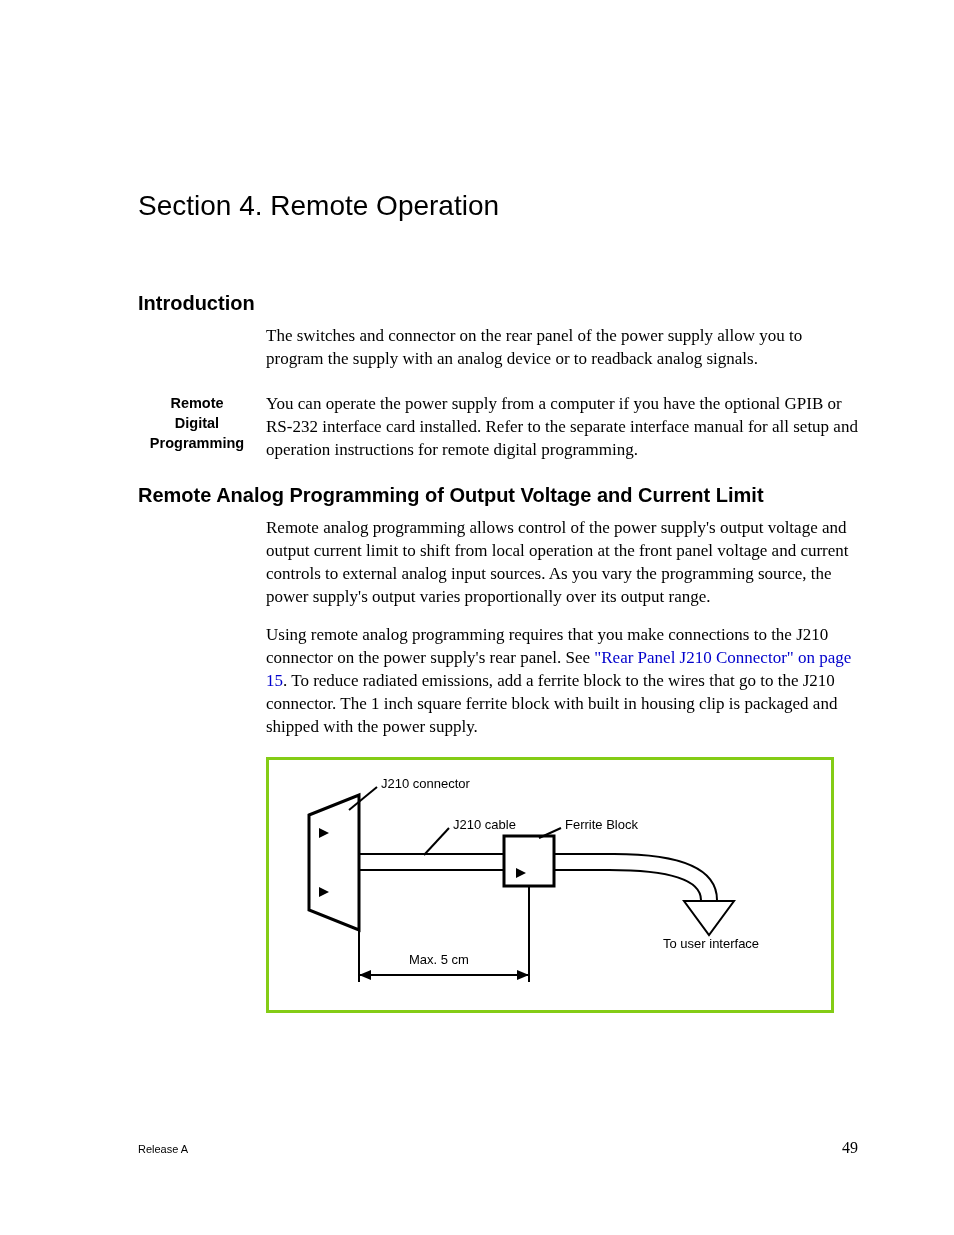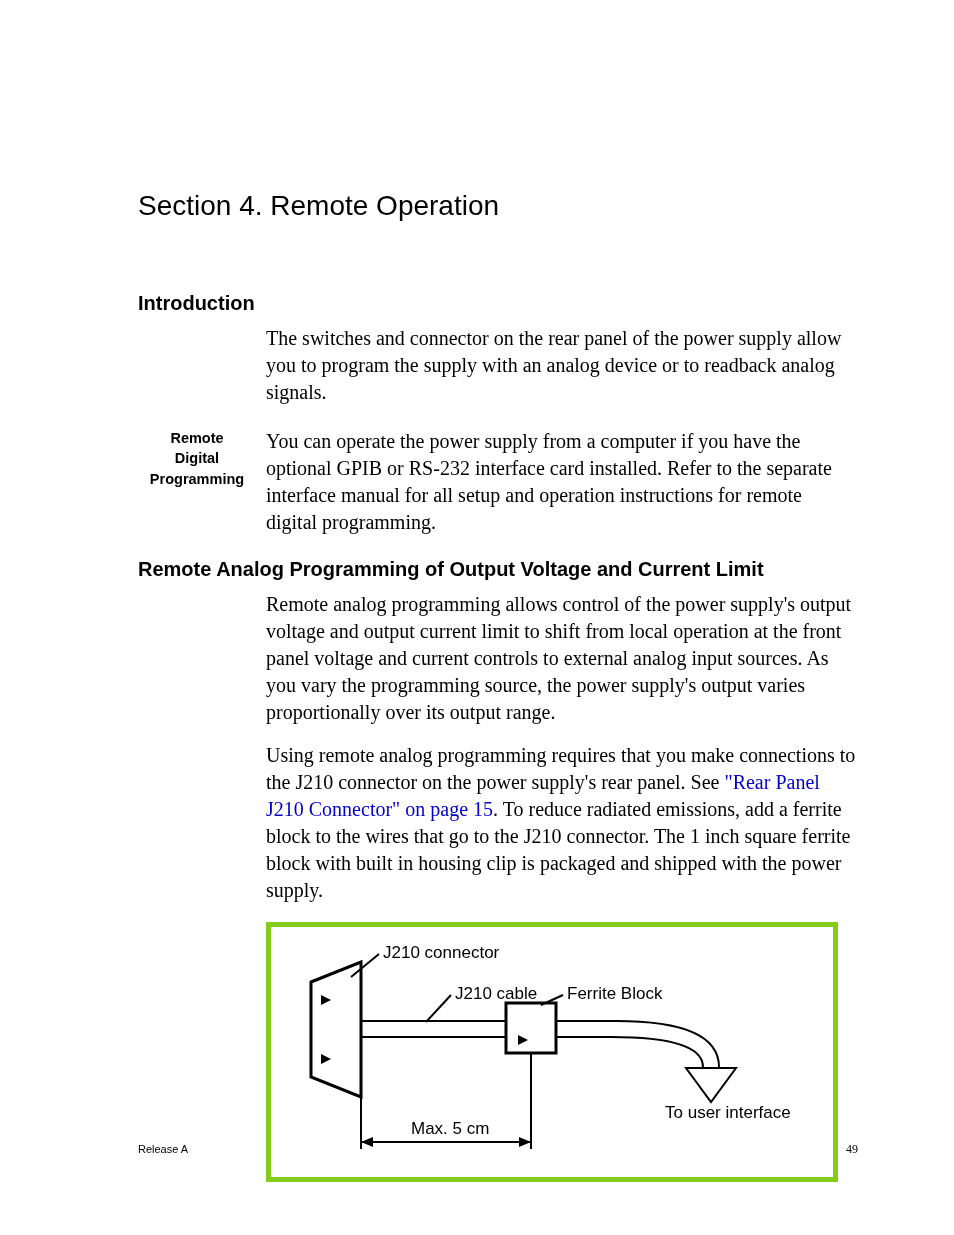--- a/index.html
+++ b/index.html
@@ -41,42 +41,42 @@
     font-family: Arial, Helvetica, sans-serif;
     font-weight: bold;
     font-size: 14.5px;
     text-align: center;
     padding-right: 10px;
     line-height: 1.4;
     box-sizing: border-box;
   }
   .body-text {
     flex: 1;
-    font-size: 20px;
+    font-size: 17px;
     line-height: 1.35;
   }
   .body-text p {
     margin: 0 0 16px 0;
   }
   .body-text p:last-child { margin-bottom: 0; }
   a.link {
     color: #0000cc;
     text-decoration: none;
   }
   .figure-wrap {
     margin-left: 128px;
     margin-top: 18px;
   }
   .figure-box {
-    border: 5px solid #84cc16;
+    border: 3px solid #84cc16;
     width: 562px;
     height: 250px;
     position: relative;
     font-family: Arial, Helvetica, sans-serif;
-    font-size: 17px;
+    font-size: 13px;
   }
   .fig-label {
     position: absolute;
     white-space: nowrap;
   }
   .figure-caption {
     font-family: Arial, Helvetica, sans-serif;
     font-size: 13.5px;
     margin-top: 14px;
   }
@@ -91,21 +91,21 @@
     display: flex;
     justify-content: space-between;
     align-items: baseline;
   }
   .footer-left {
     font-family: Arial, Helvetica, sans-serif;
     font-size: 11px;
   }
   .footer-right {
     font-family: "Times New Roman", Times, serif;
-    font-size: 12px;
+    font-size: 16px;
     margin-top: 48px;
   }
   svg .stroke { stroke: #000; stroke-width: 2; fill: none; }
   svg .thick { stroke: #000; stroke-width: 3; fill: none; }
   svg .fill { fill: #000; }
 </style>
 </head>
 <body>
 
 <div class="page">

